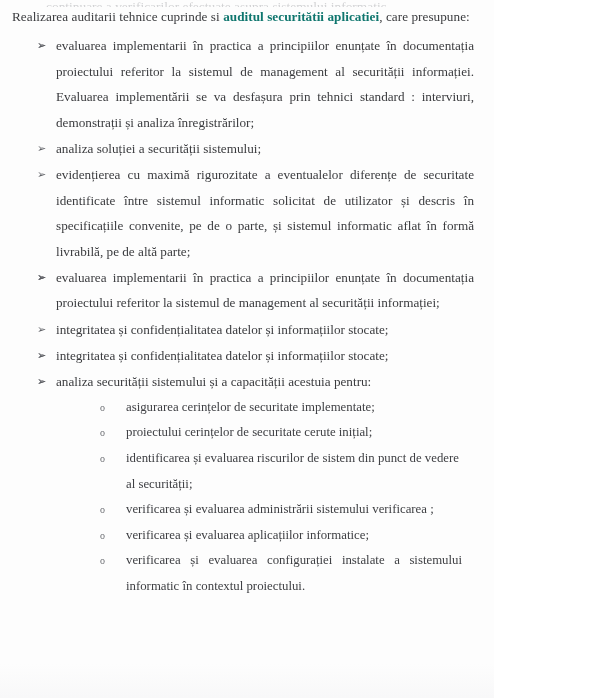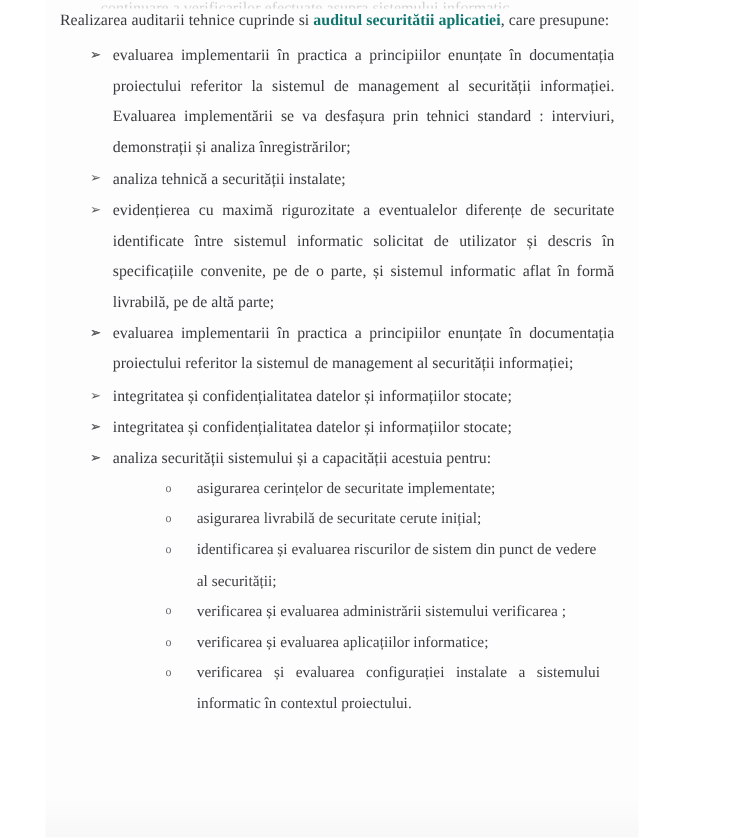--- a/index.html
+++ b/index.html
@@ -16,21 +16,20 @@
     color: #2f3033;
   }
 
   .page {
     position: relative;
     width: 494px;
     height: 698px;
     background: #fdfdfd;
     box-sizing: border-box;
     padding: 0;
-    margin-left: 38px;
   }
 
   
   .top-clip {
     position: absolute;
     top: 0;
     left: 46px;
     right: 40px;
     height: 7px;
     overflow: hidden;
@@ -155,21 +154,21 @@
         <span class="marker">➢</span>
       </li>
 
       <li>
         <span class="marker">➢</span>
         <span>evaluarea implementarii în practica a principiilor enunțate în documentația proiectului referitor la sistemul de management al securității informației. Evaluarea implementării se va desfașura prin tehnici standard : interviuri, demonstrații și analiza înregistrărilor;</span>
       </li>
 
       <li class="nojustify">
         <span class="marker">➢</span>
-        <span>analiza tehnică a securității instalate;</span>
+        <span>analiza soluției a securității sistemului;</span>
       </li>
 
       <li>
         <span class="marker">➢</span>
         <span>evidențierea cu maximă rigurozitate a eventualelor diferențe de securitate identificate între sistemul informatic solicitat de utilizator și descris în specificațiile convenite, pe de o parte, și sistemul informatic aflat în formă livrabilă, pe de altă parte;</span>
       </li>
 
       <li>
         <span class="marker">➢</span>
       </li>
@@ -208,21 +207,21 @@
         <div class="sub-wrap">
           <ul class="level2">
 
             <li class="nojustify">
               <span class="marker-o">o</span>
               <span>asigurarea cerințelor de securitate implementate;</span>
             </li>
 
             <li class="nojustify">
               <span class="marker-o">o</span>
-              <span>asigurarea livrabilă de securitate cerute inițial;</span>
+              <span>proiectului cerințelor de securitate cerute inițial;</span>
             </li>
 
             <li class="nojustify">
               <span class="marker-o">o</span>
               <span>identificarea și evaluarea riscurilor de sistem din punct de vedere al securității;</span>
             </li>
 
             <li class="nojustify">
               <span class="marker-o">o</span>
               <span>verificarea și evaluarea administrării sistemului verificarea ;</span>

